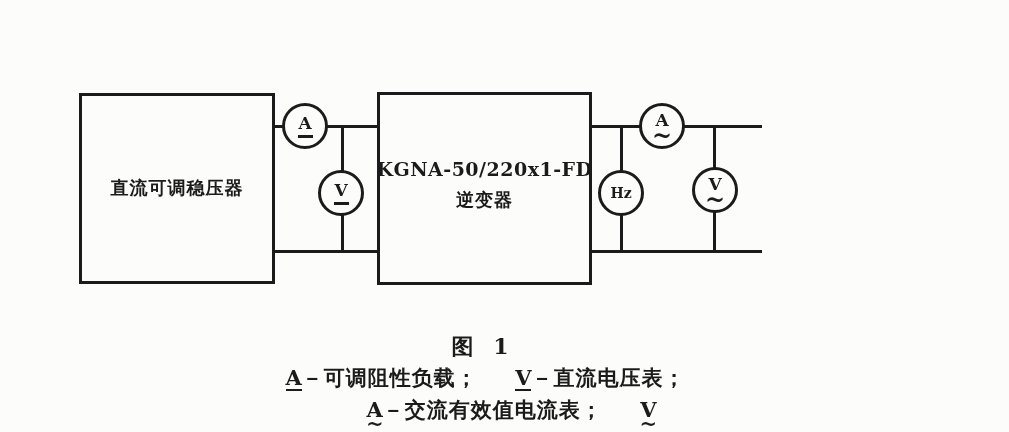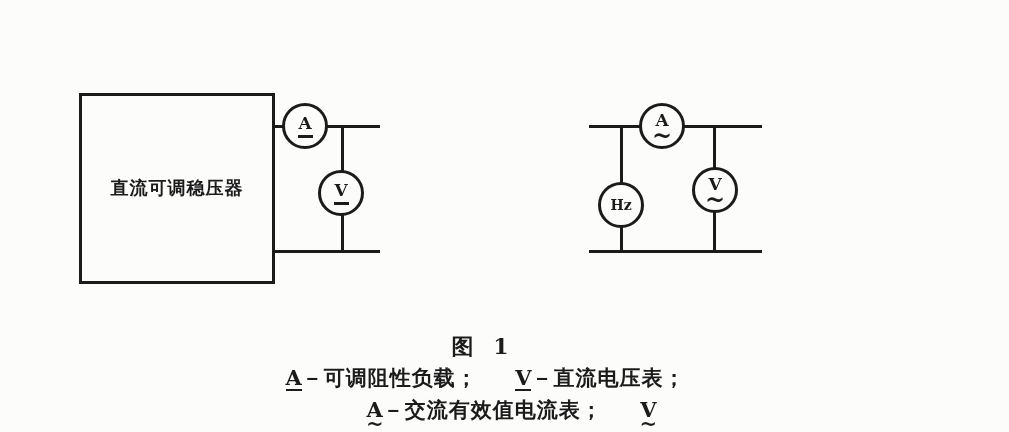--- a/index.html
+++ b/index.html
@@ -72,33 +72,37 @@
   <div class="wire" style="left:341px;top:125px;width:3px;height:128px"></div>
   <div class="wire" style="left:589px;top:125px;width:173px;height:3px"></div>
   <div class="wire" style="left:589px;top:250px;width:173px;height:3px"></div>
   <div class="wire" style="left:620px;top:125px;width:3px;height:128px"></div>
   <div class="wire" style="left:713px;top:125px;width:3px;height:128px"></div>
 
   <div class="box" style="left:79px;top:93px;width:196px;height:191px">
     <span class="box-label">直流可调稳压器</span>
   </div>
 
+  <div class="box" style="left:377px;top:92px;width:215px;height:193px">
+    <span class="box-label latin" style="transform:translateY(-6px)">KGNA-50/220x1-FD</span>
+    <span class="box-label" style="transform:translateY(-2px)">逆变器</span>
+  </div>
 
 
   <div class="meter" style="left:282px;top:103px">
     <span class="m-letter">A</span>
     <span class="dc-bar"></span>
   </div>
 
   <div class="meter" style="left:318px;top:170px">
     <span class="m-letter">V</span>
     <span class="dc-bar"></span>
   </div>
 
-  <div class="meter" style="left:598px;top:182px">
+  <div class="meter" style="left:598px;top:170px">
     <span class="m-letter small">Hz</span>
   </div>
 
   <div class="meter" style="left:639px;top:103px">
     <span class="m-letter">A</span>
     <span class="m-wave">~</span>
   </div>
 
   <div class="meter" style="left:692px;top:167px">
     <span class="m-letter">V</span>

